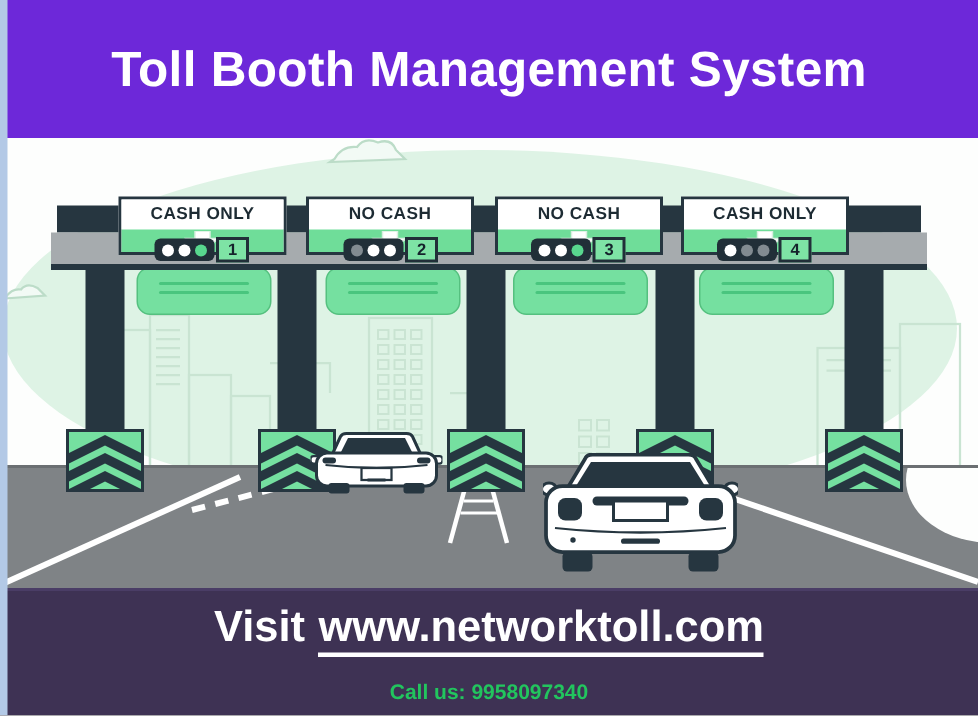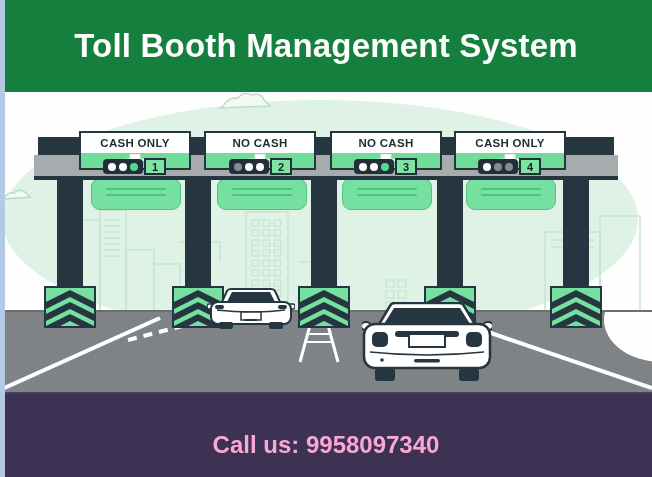--- a/index.html
+++ b/index.html
@@ -51,29 +51,29 @@
   .car{position:absolute;z-index:6;}
   .car.small{left:207px;top:196px;z-index:5;}
   .car.big{left:362px;top:210px;z-index:6;}
 
   
   .footer{position:absolute;left:0;top:392px;width:652px;height:85px;background:#3e3254;
           display:flex;flex-direction:column;align-items:center;justify-content:center;z-index:2;
           border-top:2px solid #4a3d66;box-sizing:border-box;}
   .visit-line{color:#ffffff;font-size:29px;font-weight:bold;}
   .visit-line .site{border-bottom:3px solid #ffffff;padding-bottom:1px;margin-left:9px;}
-  .call-line{color:#f9a8d4;font-size:24px;font-weight:bold;margin-top:18px;}
+  .call-line{color:#22c55e;font-size:14px;font-weight:bold;margin-top:18px;}
 </style>
 </head>
 <body>
 
 <div class="page">
   <div class="edge-strip"></div>
 
-  <div class="header" style="background: #15803d;">
+  <div class="header" style="background: #6d28d9;">
     <div class="title">Toll Booth Management System</div>
   </div>
 
   <div class="illo">
     <div class="blob" style="background: rgb(222, 243, 229);"></div>
 
     <svg class="bg-art" width="652" height="300" viewBox="0 0 652 300">
       <g stroke="#bcdcc8" stroke-width="1.5" fill="#f2faf5">
         <path d="M223,14 q5,-9 15,-8 q5,-7 14,-3 q9,-3 12,5 l6,6 l-50,2 z"></path>
         <path d="M4,106 q4,-6 10,-5 q4,-5 11,-1 l5,5 l-27,2 z"></path>
@@ -312,15 +312,18 @@
         <path d="M8,50 Q65,56 122,50" fill="none" stroke="#263640" stroke-width="1.5"></path>
         <circle cx="20" cy="58" r="1.8" fill="#263640"></circle>
         <rect x="52" y="57" width="26" height="3.5" rx="1.7" fill="#263640"></rect>
         <rect x="13" y="66" width="20" height="13" rx="3" fill="#263640"></rect>
         <rect x="97" y="66" width="20" height="13" rx="3" fill="#263640"></rect>
       </svg>
     </div>
   </div>
 
   <div class="footer" style="background: rgb(62, 50, 84);">
+    <div class="visit-line">
+      <span>Visit</span><span class="site">www.networktoll.com</span>
+    </div>
     <div class="call-line">Call us: 9958097340</div>
   </div>
 </div>
 
 </body></html>

